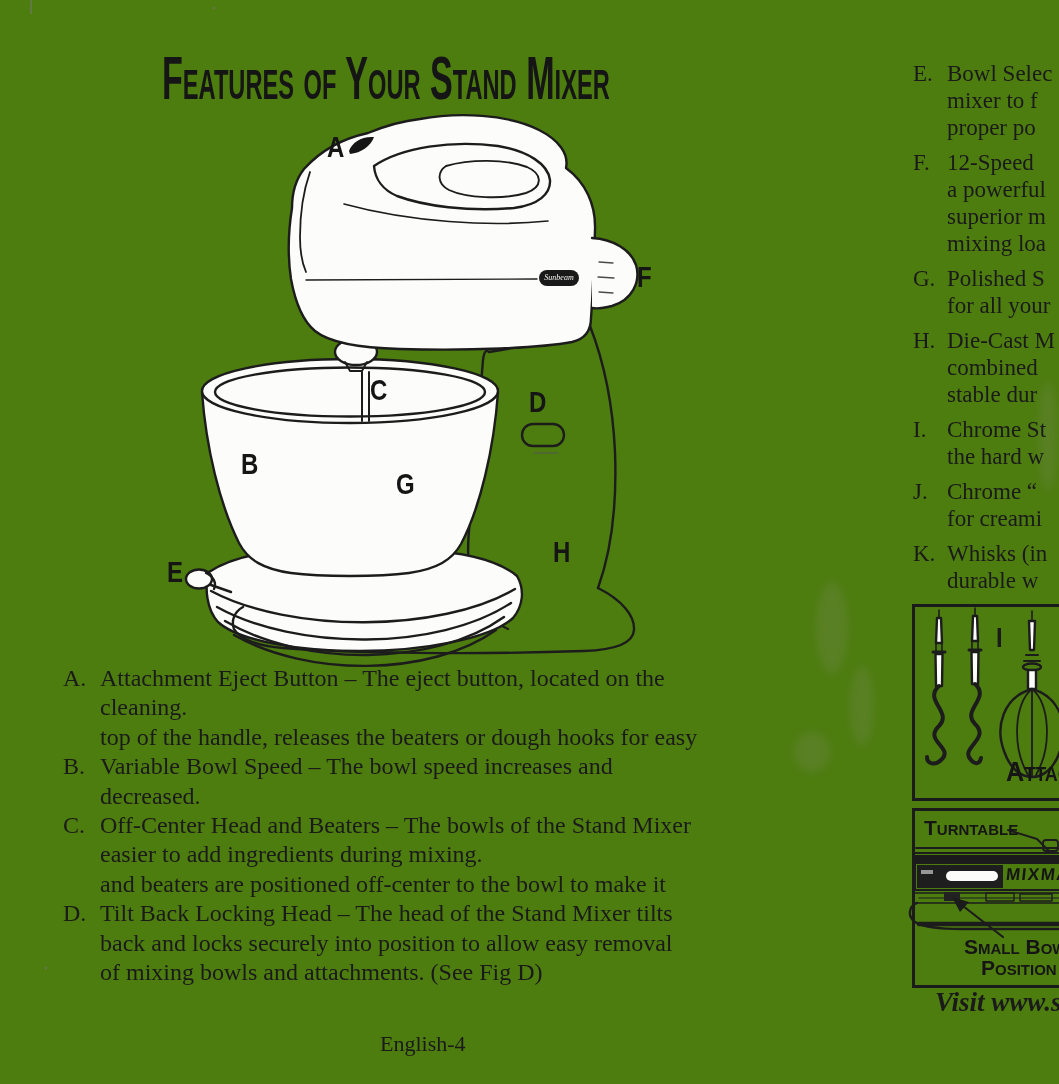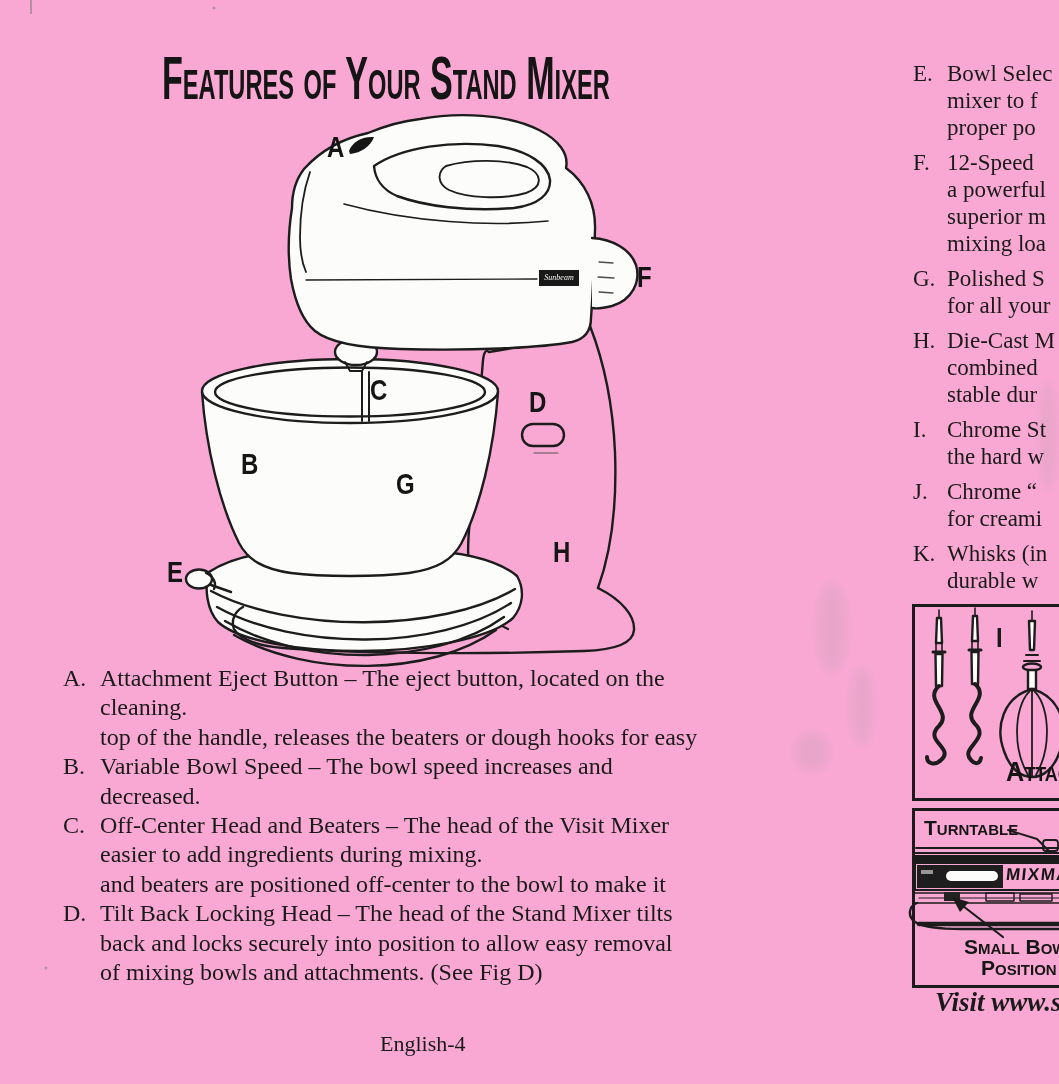--- a/index.html
+++ b/index.html
@@ -1,38 +1,38 @@
 <!DOCTYPE html>
 <html><head>
 <meta charset="utf-8">
 <style>
   html,body{margin:0;padding:0;background:#e8e8e4;}
   .page{
     position:relative; width:1059px; height:1084px; overflow:hidden;
-    background:#f9a8d4; color:#1a1a1a;
+    background:#4d7c0f; color:#1a1a1a;
     font-family:"Liberation Serif", serif;
   }
   svg.art{position:absolute; left:0; top:0; z-index:1;}
   .txt{position:absolute; z-index:2;}
 
   .title{
     left:162px; top:47px; font-family:"Liberation Sans", sans-serif;
     font-weight:bold; font-variant:small-caps; font-size:62px; line-height:1;
     letter-spacing:0px; white-space:nowrap; color:#151515;
     transform:scaleX(.55); transform-origin:left top;
   }
 
   .dlabel{
     font-family:"Liberation Sans", sans-serif; font-weight:bold;
     font-size:30px; line-height:1; color:#151515;
     transform:scaleX(.8); transform-origin:left top; white-space:nowrap;
   }
 
   .badge{
-    left:539px; top:270px; width:40px; height:16px; border-radius:0;
+    left:539px; top:270px; width:40px; height:16px; border-radius:8px;
     background:#191919; color:#f5f5f2; font-size:8px; font-style:italic;
     line-height:16px; text-align:center; overflow:hidden;
   }
 
   .main-list{left:63px; top:664px; width:730px; font-size:24px; line-height:29.4px;}
   .item{display:flex;}
   .lettercell{width:37px; flex:none;}
   .bodycell{flex:1; white-space:nowrap;}
   .term{font-weight:normal;}
   .line{white-space:nowrap;}
@@ -214,21 +214,21 @@
       </div>
     </div>
     <div class="item">
       <div class="lettercell">B.</div>
       <div class="bodycell"><span class="term">Variable Bowl Speed –</span><span> The bowl speed increases and</span>
         <div class="line">decreased.</div>
       </div>
     </div>
     <div class="item">
       <div class="lettercell">C.</div>
-      <div class="bodycell"><span class="term">Off-Center Head and Beaters –</span><span> The head of the Visit Mixer</span>
+      <div class="bodycell"><span class="term">Off-Center Head and Beaters –</span><span> The bowls of the Stand Mixer</span>
         <div class="line">easier to add ingredients during mixing.</div>
         <div class="line">and beaters are positioned off-center to the bowl to make it</div>
       </div>
     </div>
     <div class="item">
       <div class="lettercell">D.</div>
       <div class="bodycell"><span class="term">Tilt Back Locking Head –</span><span> The head of the Stand Mixer tilts</span>
         <div class="line">back and locks securely into position to allow easy removal</div>
         <div class="line">of mixing bowls and attachments. (See Fig D)</div>
       </div>

